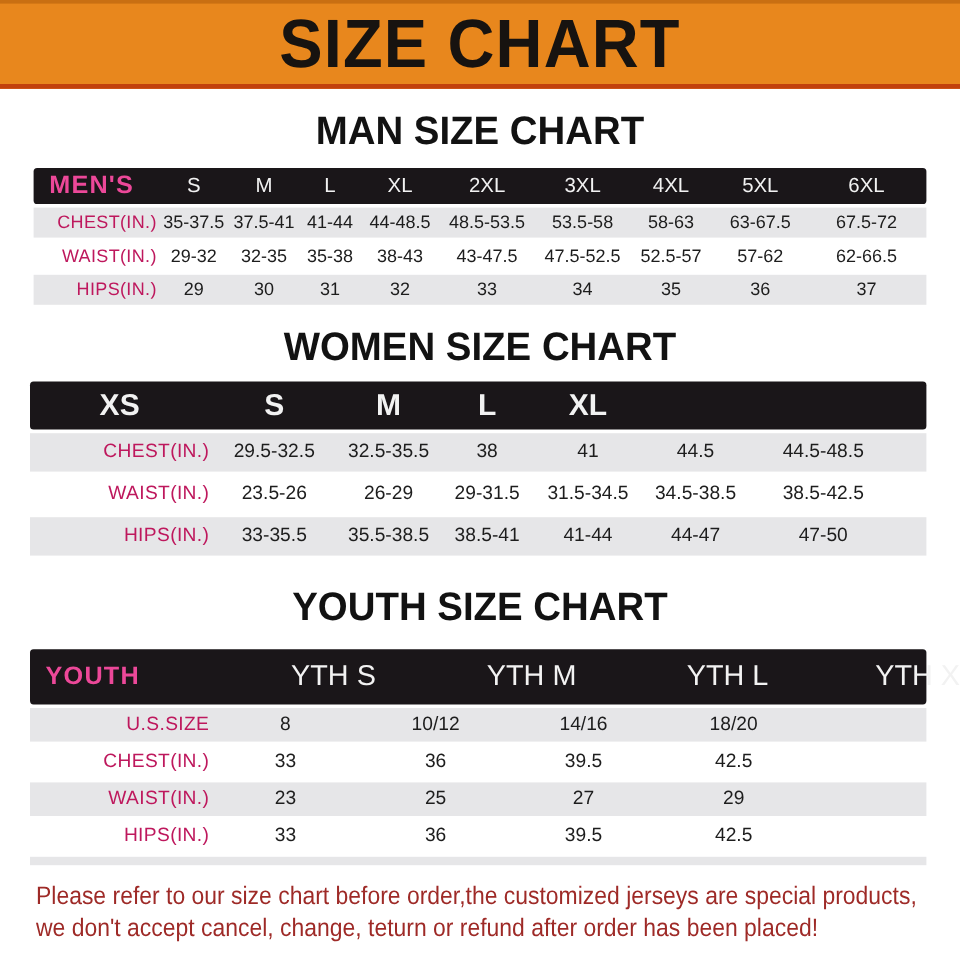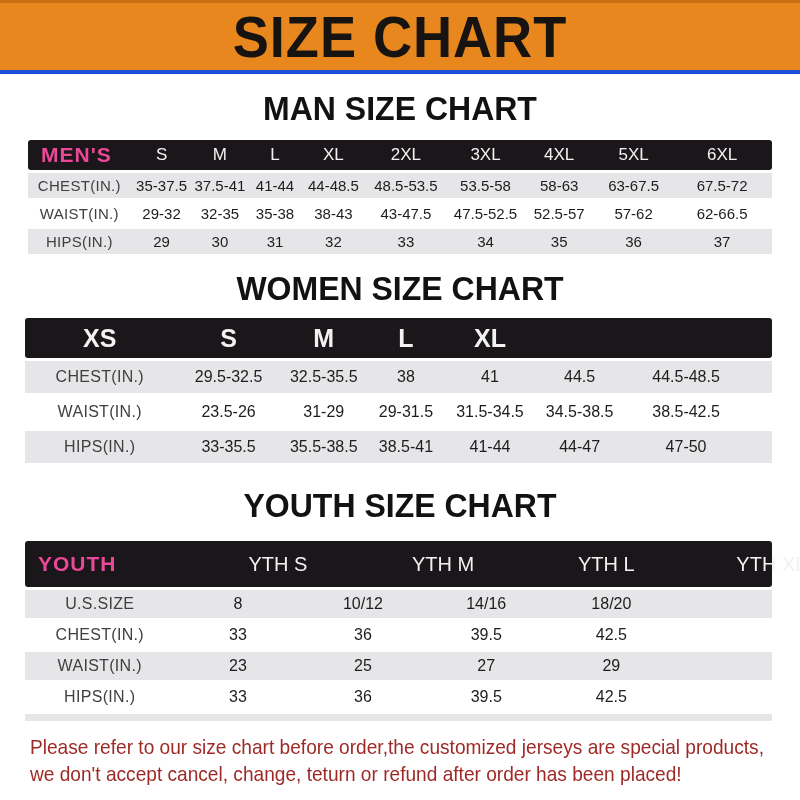--- a/index.html
+++ b/index.html
@@ -4,21 +4,21 @@
 <style>
   * { margin: 0; padding: 0; box-sizing: border-box; }
   html, body { width: 800px; background: #ffffff; font-family: "Liberation Sans", "DejaVu Sans", sans-serif; }
   body { width: 800px; height: 800px; overflow: hidden; }
 
   
   .banner {
     width: 800px; height: 74px;
     background: var(--orange, #e8871d);
     border-top: 3px solid #c96f12;
-    border-bottom: 4px solid #1d4ed8;
+    border-bottom: 4px solid #c2410c;
     display: flex; align-items: center; justify-content: center;
   }
   .banner-title {
     font-size: 57px; font-weight: 700; color: #171310;
     letter-spacing: 1px; transform: scaleX(0.95);
   }
 
   
   .sec-heading {
     text-align: center; font-size: 33px; font-weight: 700; color: #121212;
@@ -43,35 +43,35 @@
     background: #1a1619; color: #ffffff; border-radius: 3px;
   }
   .sec-men   .thead { height: 30px; }
   .sec-women .thead { height: 40px; }
   .sec-youth .thead { height: 46px; gap: 40px; }
 
   .corner {
     font-weight: 700; font-size: 21px; letter-spacing: 1px;
     padding-left: 13px; text-align: left; color: #ec4899;
   }
-  .hcell { text-align: center; font-size: 20px; color: #f2f2f2; }
+  .hcell { text-align: center; font-size: 24px; color: #f2f2f2; }
   .sec-men   .hcell { font-size: 17px; }
   .sec-women .hcell { font-size: 25px; font-weight: bold; }
 
   .trow { width: 100%; }
   .sec-men   .trow { height: 25px; }
   .sec-women .trow { height: 32px; }
   .sec-youth .trow { height: 28px; }
   .trow:nth-child(odd)  { background: #e6e6e8; } 
 
   .rows { display: flex; flex-direction: column; row-gap: 3px; }
   .rows .trow:nth-child(odd) { background: #e6e6e8; }
   .rows .trow:nth-child(even) { background: #ffffff; }
 
-  .rlabel { text-align: center; font-size: 15px; color: #404040; letter-spacing: 0.3px; }
+  .rlabel { text-align: right; font-size: 15px; color: #be185d; letter-spacing: 0.3px; }
   .dcell  { text-align: center; font-size: 15px; color: #1d1d1d; }
   .sec-women .rlabel, .sec-women .dcell,
   .sec-youth .rlabel, .sec-youth .dcell { font-size: 16px; }
 
   .bottom-strip { height: 7px; background: #e6e6e8; margin-top: 0px; }
 
   
   .footer-note {
     margin: 12px 0 0 30px;
     color: var(--red, #9e2a27);
@@ -159,21 +159,21 @@
           <div class="dcell">29.5-32.5</div>
           <div class="dcell">32.5-35.5</div>
           <div class="dcell">38</div>
           <div class="dcell">41</div>
           <div class="dcell">44.5</div>
           <div class="dcell">44.5-48.5</div>
         </div>
         <div class="trow grid">
           <div class="rlabel">WAIST(IN.)</div>
           <div class="dcell">23.5-26</div>
-          <div class="dcell">31-29</div>
+          <div class="dcell">26-29</div>
           <div class="dcell">29-31.5</div>
           <div class="dcell">31.5-34.5</div>
           <div class="dcell">34.5-38.5</div>
           <div class="dcell">38.5-42.5</div>
         </div>
         <div class="trow grid">
           <div class="rlabel">HIPS(IN.)</div>
           <div class="dcell">33-35.5</div>
           <div class="dcell">35.5-38.5</div>
           <div class="dcell">38.5-41</div>

